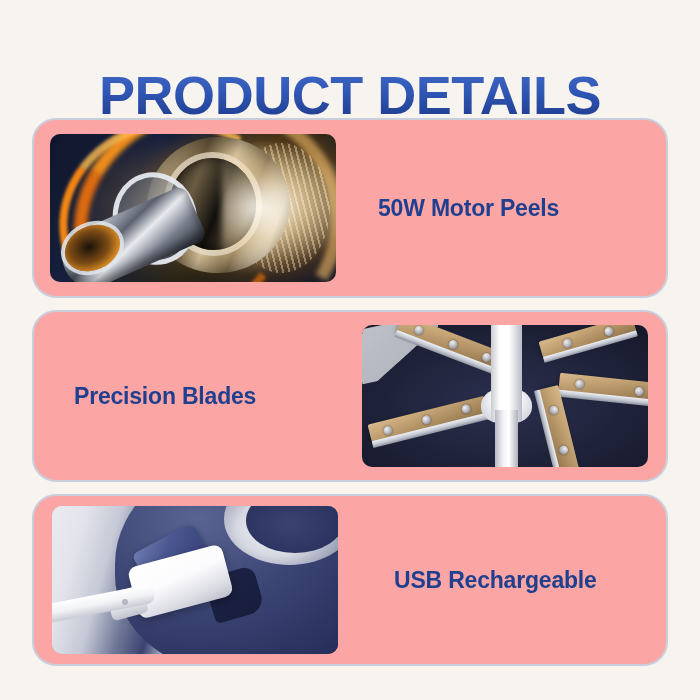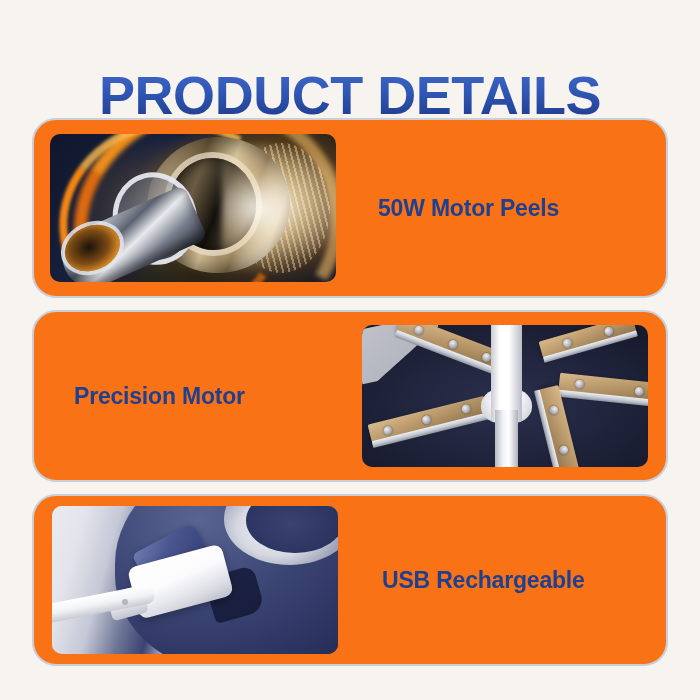--- a/index.html
+++ b/index.html
@@ -40,21 +40,21 @@
     -webkit-text-fill-color: transparent;
     transform: scaleX(1.02);
   }
 
   
   .card {
     position: absolute;
     left: 32px;
     width: 636px;
     box-sizing: border-box;
-    background: #f97316;
+    background: #fca5a5;
     border: 2px solid #c9cedb;
     border-radius: 24px;
     display: flex;
     align-items: center;
     overflow: hidden;
   }
   .card-1 { top: 118px;  height: 180px; }
   .card-2 { top: 310px;  height: 172px; }
   .card-3 { top: 494px;  height: 172px; }
 
@@ -74,21 +74,21 @@
   .card-label {
     flex: 1 1 auto;
     font-size: 23px;
     font-weight: bold;
     color: #1f3f8f;
     letter-spacing: -0.2px;
     white-space: nowrap;
   }
   .card-1 .card-label { padding-left: 42px; }
   .card-2 .card-label { padding-left: 40px; }
-  .card-3 .card-label { padding-left: 44px; }
+  .card-3 .card-label { padding-left: 56px; }
 
   
   .motor {
     background:
       radial-gradient(ellipse 65% 80% at 74% 46%, rgba(255,246,228,0.95) 0%, rgba(255,218,150,0.55) 28%, rgba(220,130,30,0.20) 52%, rgba(0,0,0,0) 72%),
       radial-gradient(ellipse 48% 70% at 40% 50%, rgba(255,170,50,0.30) 0%, rgba(0,0,0,0) 70%),
       linear-gradient(125deg, #10162c 0%, #16203c 30%, #2a2414 60%, #1a1a26 100%);
   }
   .motor .glow-ring {
     position: absolute;
@@ -344,21 +344,21 @@
       <div class="hub-in"></div>
       <div class="chrome-ring"></div>
       <div class="shaft"></div>
       <div class="shaft-mouth"></div>
       <div class="flare"></div>
     </div>
     <div class="card-label">50W Motor Peels</div>
   </div>
 
   <div class="card card-2">
-    <div class="card-label">Precision Motor</div>
+    <div class="card-label">Precision Blades</div>
     <div class="card-media blades">
       <div class="corner-plate"></div>
       <div class="blade b1">
         <span class="screw" style="left:14%; top:26%;"></span>
         <span class="screw" style="left:46%; top:30%;"></span>
         <span class="screw" style="left:78%; top:34%;"></span>
       </div>
       <div class="blade b2">
         <span class="screw" style="left:12%; top:30%;"></span>
         <span class="screw" style="left:45%; top:28%;"></span>

